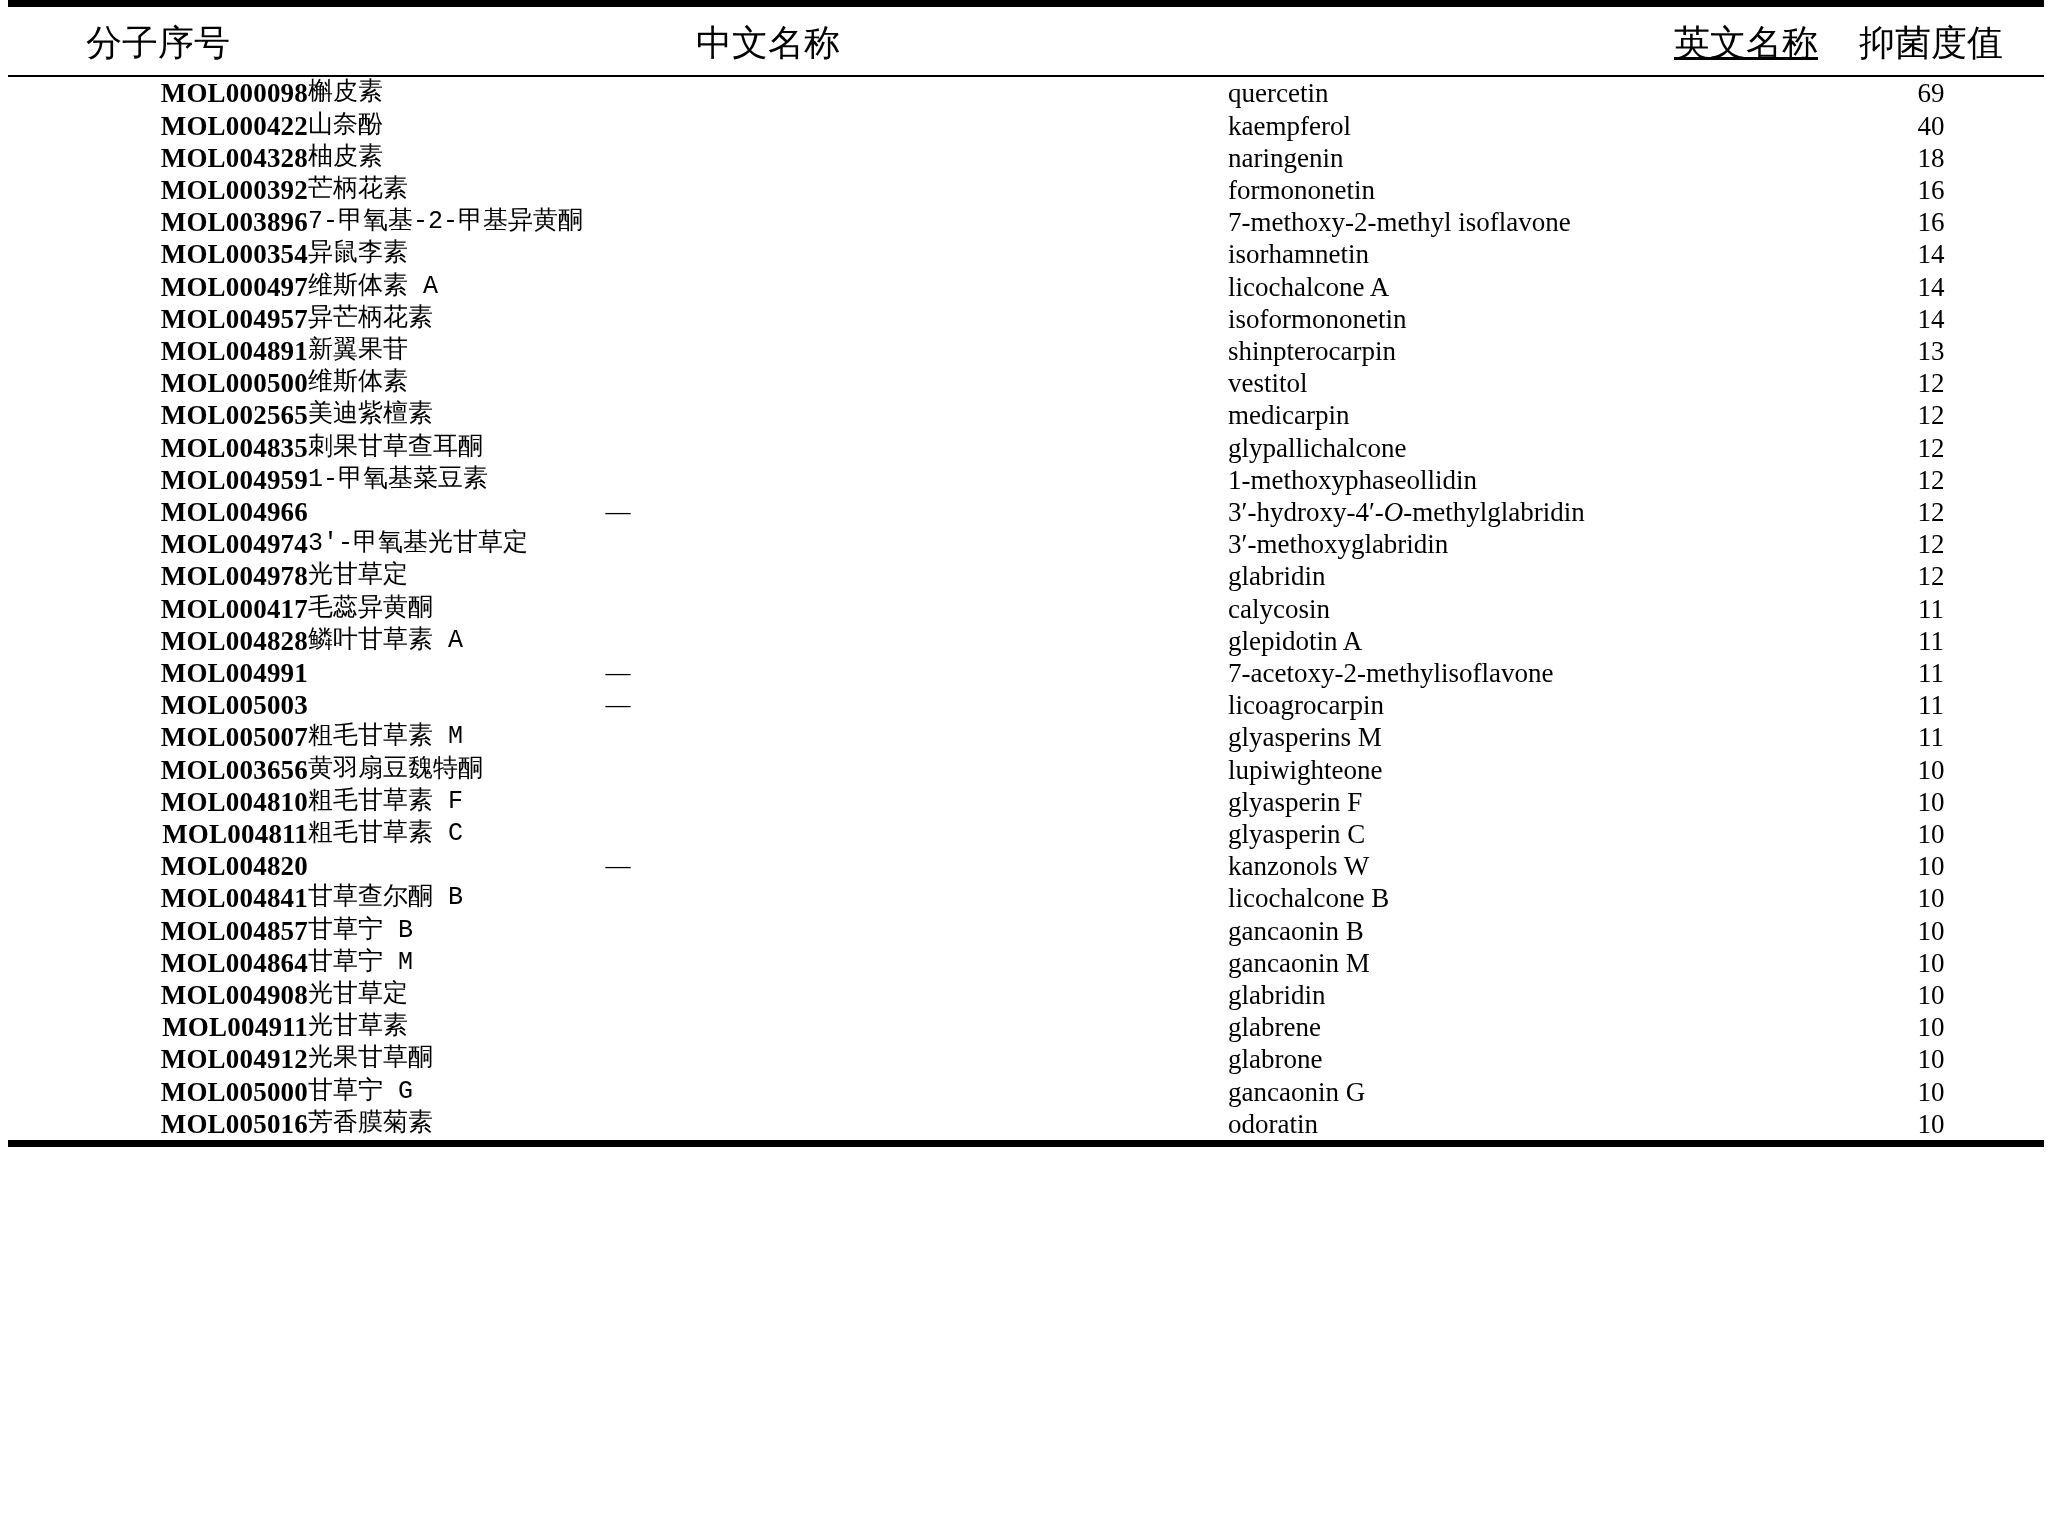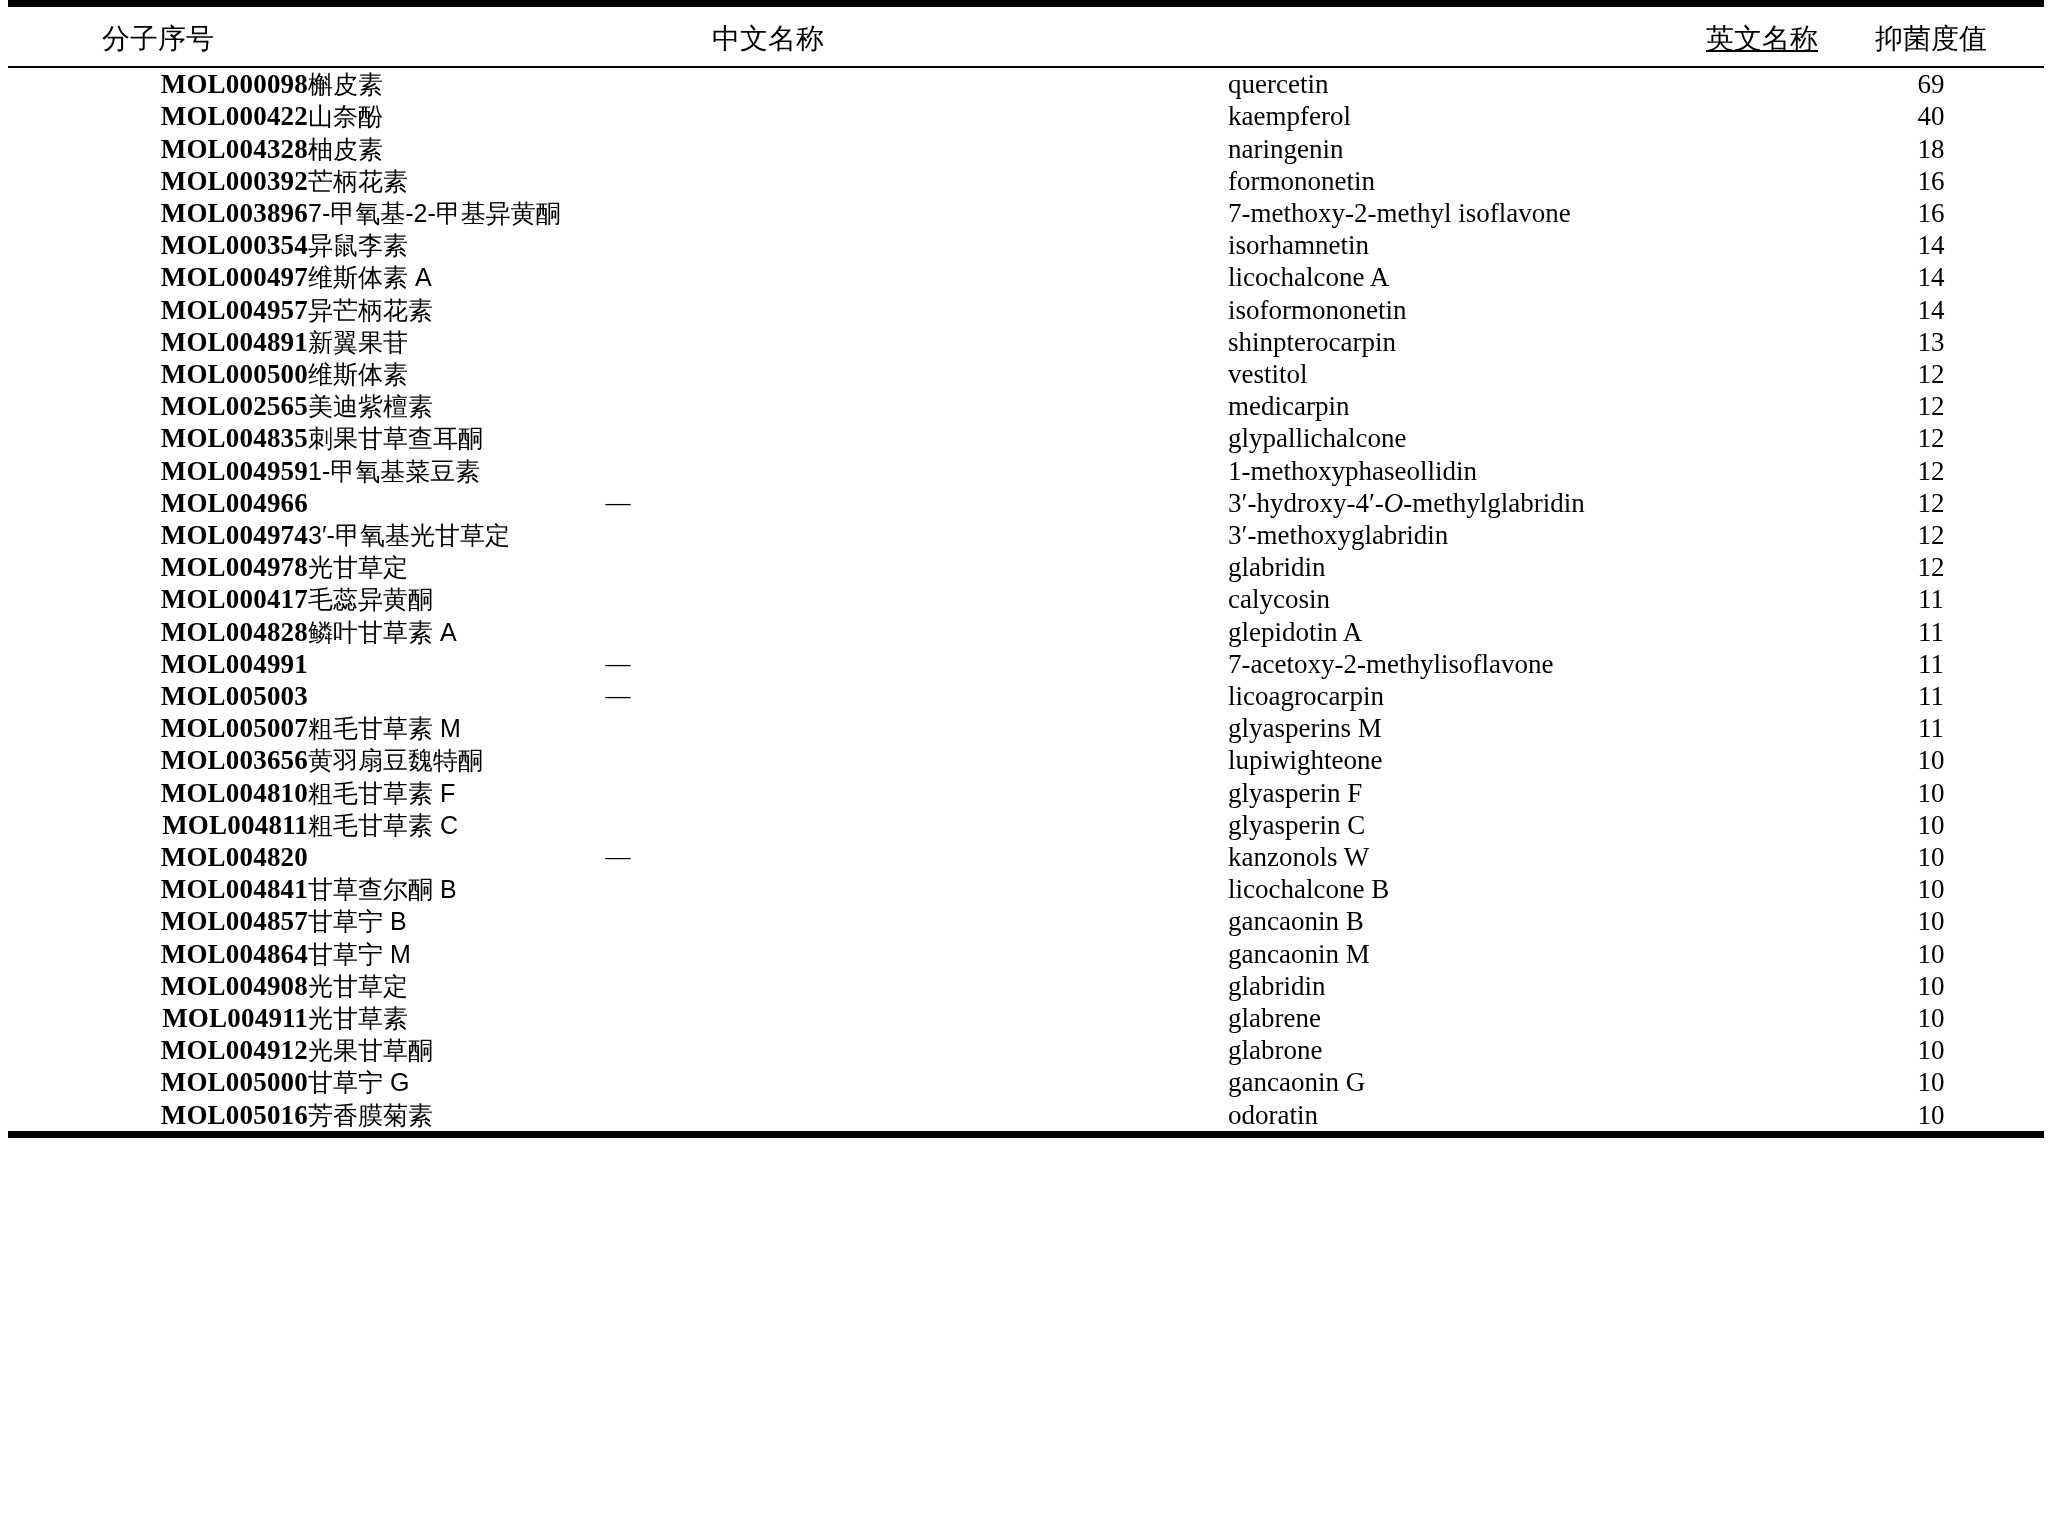--- a/index.html
+++ b/index.html
@@ -32,21 +32,21 @@
     height: 7px;
     padding: 0;
     border-top: 7px solid #000;
   }
   thead tr.head-row th {
     font-weight: normal;
     padding: 9px 0 11px 0;
     vertical-align: middle;
     line-height: 1.15;
     border-bottom: 2px solid #000;
-    font-size: 28px;
+    font-size: 36px;
   }
   
   col.c-id    { width: 300px; }
   col.c-cn    { width: 920px; }
   col.c-en    { width: 590px; }
   col.c-val   { width: 226px; }
 
   th.h-id  { text-align: center; }
   th.h-cn  { text-align: center; }
   th.h-en  { text-align: right; text-decoration: underline; }
@@ -60,21 +60,21 @@
     vertical-align: middle;
   }
   td.cell-id {
     text-align: right;
     letter-spacing: 0.2px;
     font-weight: bold;
   }
   td.cell-cn {
     text-align: left;
     padding-left: 256px;
-    font-family: Liberation Sans, sans-serif;
+    font-family: Liberation Mono, monospace;
     font-size: 25px;
   }
   td.cell-cn.dash {
     text-align: center;
     padding-left: 0;
     padding-right: 300px;
     font-family: "Liberation Serif", serif;
   }
   td.cell-en {
     text-align: left;

